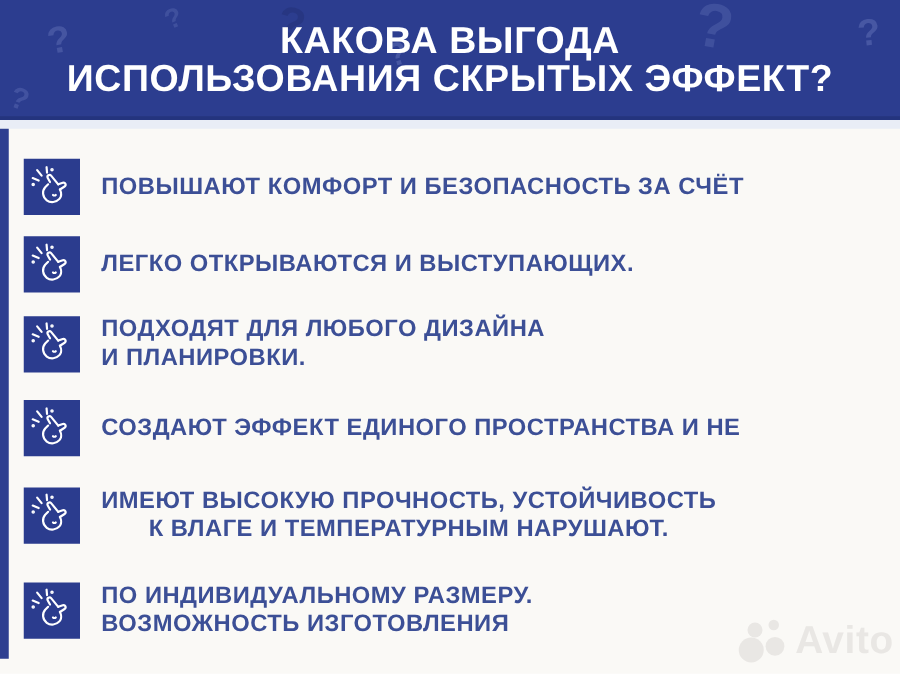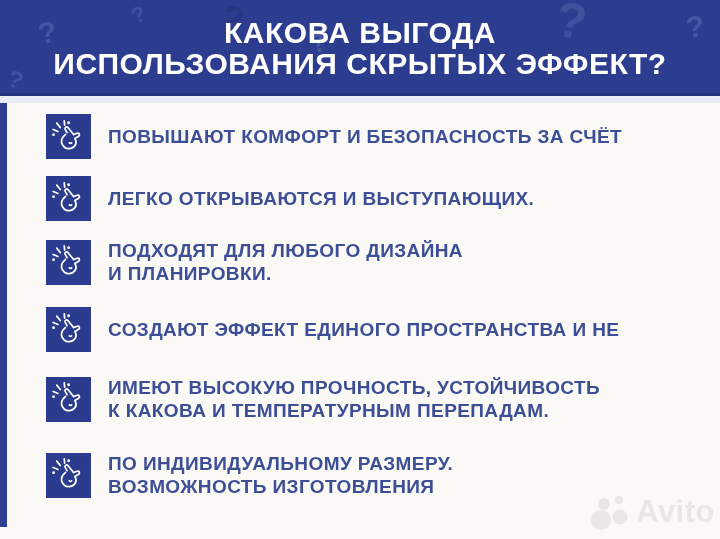--- a/index.html
+++ b/index.html
@@ -19,27 +19,27 @@
   .q3{left:310px;top:28px;font-size:26px;opacity:.30;transform:rotate(-16deg);}
   .q4{left:556px;top:-8px;font-size:50px;opacity:.22;transform:rotate(10deg);}
   .q5{left:686px;top:10px;font-size:30px;opacity:.30;transform:rotate(-6deg);}
   .q6{left:8px;top:66px;font-size:24px;opacity:.25;transform:rotate(20deg);}
   .q7{left:132px;top:2px;font-size:22px;opacity:.22;transform:rotate(-22deg);}
 
   
   .left-bar{position:absolute;left:0;top:103px;width:7px;height:424px;background:#2e3f90;}
 
   
-  .content{position:absolute;top:95px;left:0;width:716px;padding-top:19px;box-sizing:border-box;padding-left:27px;}
+  .content{position:absolute;top:108px;left:0;width:716px;padding-top:19px;box-sizing:border-box;}
   .row{display:flex;align-items:center;margin-left:19px;}
   .row:nth-of-type(1){margin-bottom:17px;}
   .row:nth-of-type(2){margin-bottom:18px;}
   .row:nth-of-type(3){margin-bottom:22px;}
   .row:nth-of-type(4){margin-bottom:24px;}
-  .row:nth-of-type(5){margin-bottom:30px;}
+  .row:nth-of-type(5){margin-bottom:30px;text-align:center;}
   .bullet{flex:0 0 auto;width:45px;height:45px;background:#2b3c8e;display:flex;
           align-items:center;justify-content:center;}
   .bullet svg{width:38px;height:38px;}
   .txt{margin-left:17px;color:#3c4f96;font-weight:700;font-size:19px;line-height:23px;
        letter-spacing:.4px;}
   .txt span{display:block;white-space:nowrap;}
   .txt span:empty{display:none;}
 
   
   .watermark{position:absolute;right:5px;bottom:7px;display:flex;align-items:center;
@@ -156,21 +156,21 @@
           <circle cx="23.5" cy="6" r="0.7" fill="#ffffff"></circle>
             <circle cx="4.5" cy="21" r="0.7" fill="#ffffff"></circle>
           <path d="M21.5 18.5l-2.3-4.2c-1.2-2.2 1.8-4.2 3.4-2.3l7.2 8.8"></path>
           <path d="M29.8 20.8l4.6-1.6c2.4-.8 4 2.4 1.8 3.8l-4.7 3"></path>
           <path d="M31.5 26s3 5.5-.5 9.5c-3.2 3.6-9 4.3-12.8 1.4-4.3-3.2-5-9.3-1.6-13.2l3-2.9"></path>
           <path d="M24.5 31.5c.8.8 2 .8 2.8 0"></path>
         </svg>
       </div>
       <div class="txt">
         <span>ИМЕЮТ ВЫСОКУЮ ПРОЧНОСТЬ, УСТОЙЧИВОСТЬ</span>
-        <span>К КАКОВА И ТЕМПЕРАТУРНЫМ ПЕРЕПАДАМ.</span>
+        <span>К ВЛАГЕ И ТЕМПЕРАТУРНЫМ НАРУШАЮТ.</span>
       </div>
     </div>
 
     <div class="row">
       <div class="bullet">
         <svg viewBox="0 0 48 48" fill="none" stroke="#ffffff" stroke-width="2.2" stroke-linecap="round" stroke-linejoin="round">
           <path d="M13 12L8.5 6.5"></path>
             <path d="M10 17l-6-2.5"></path>
             <path d="M18.5 9L18 3.5"></path>
           <circle cx="23.5" cy="6" r="0.7" fill="#ffffff"></circle>

